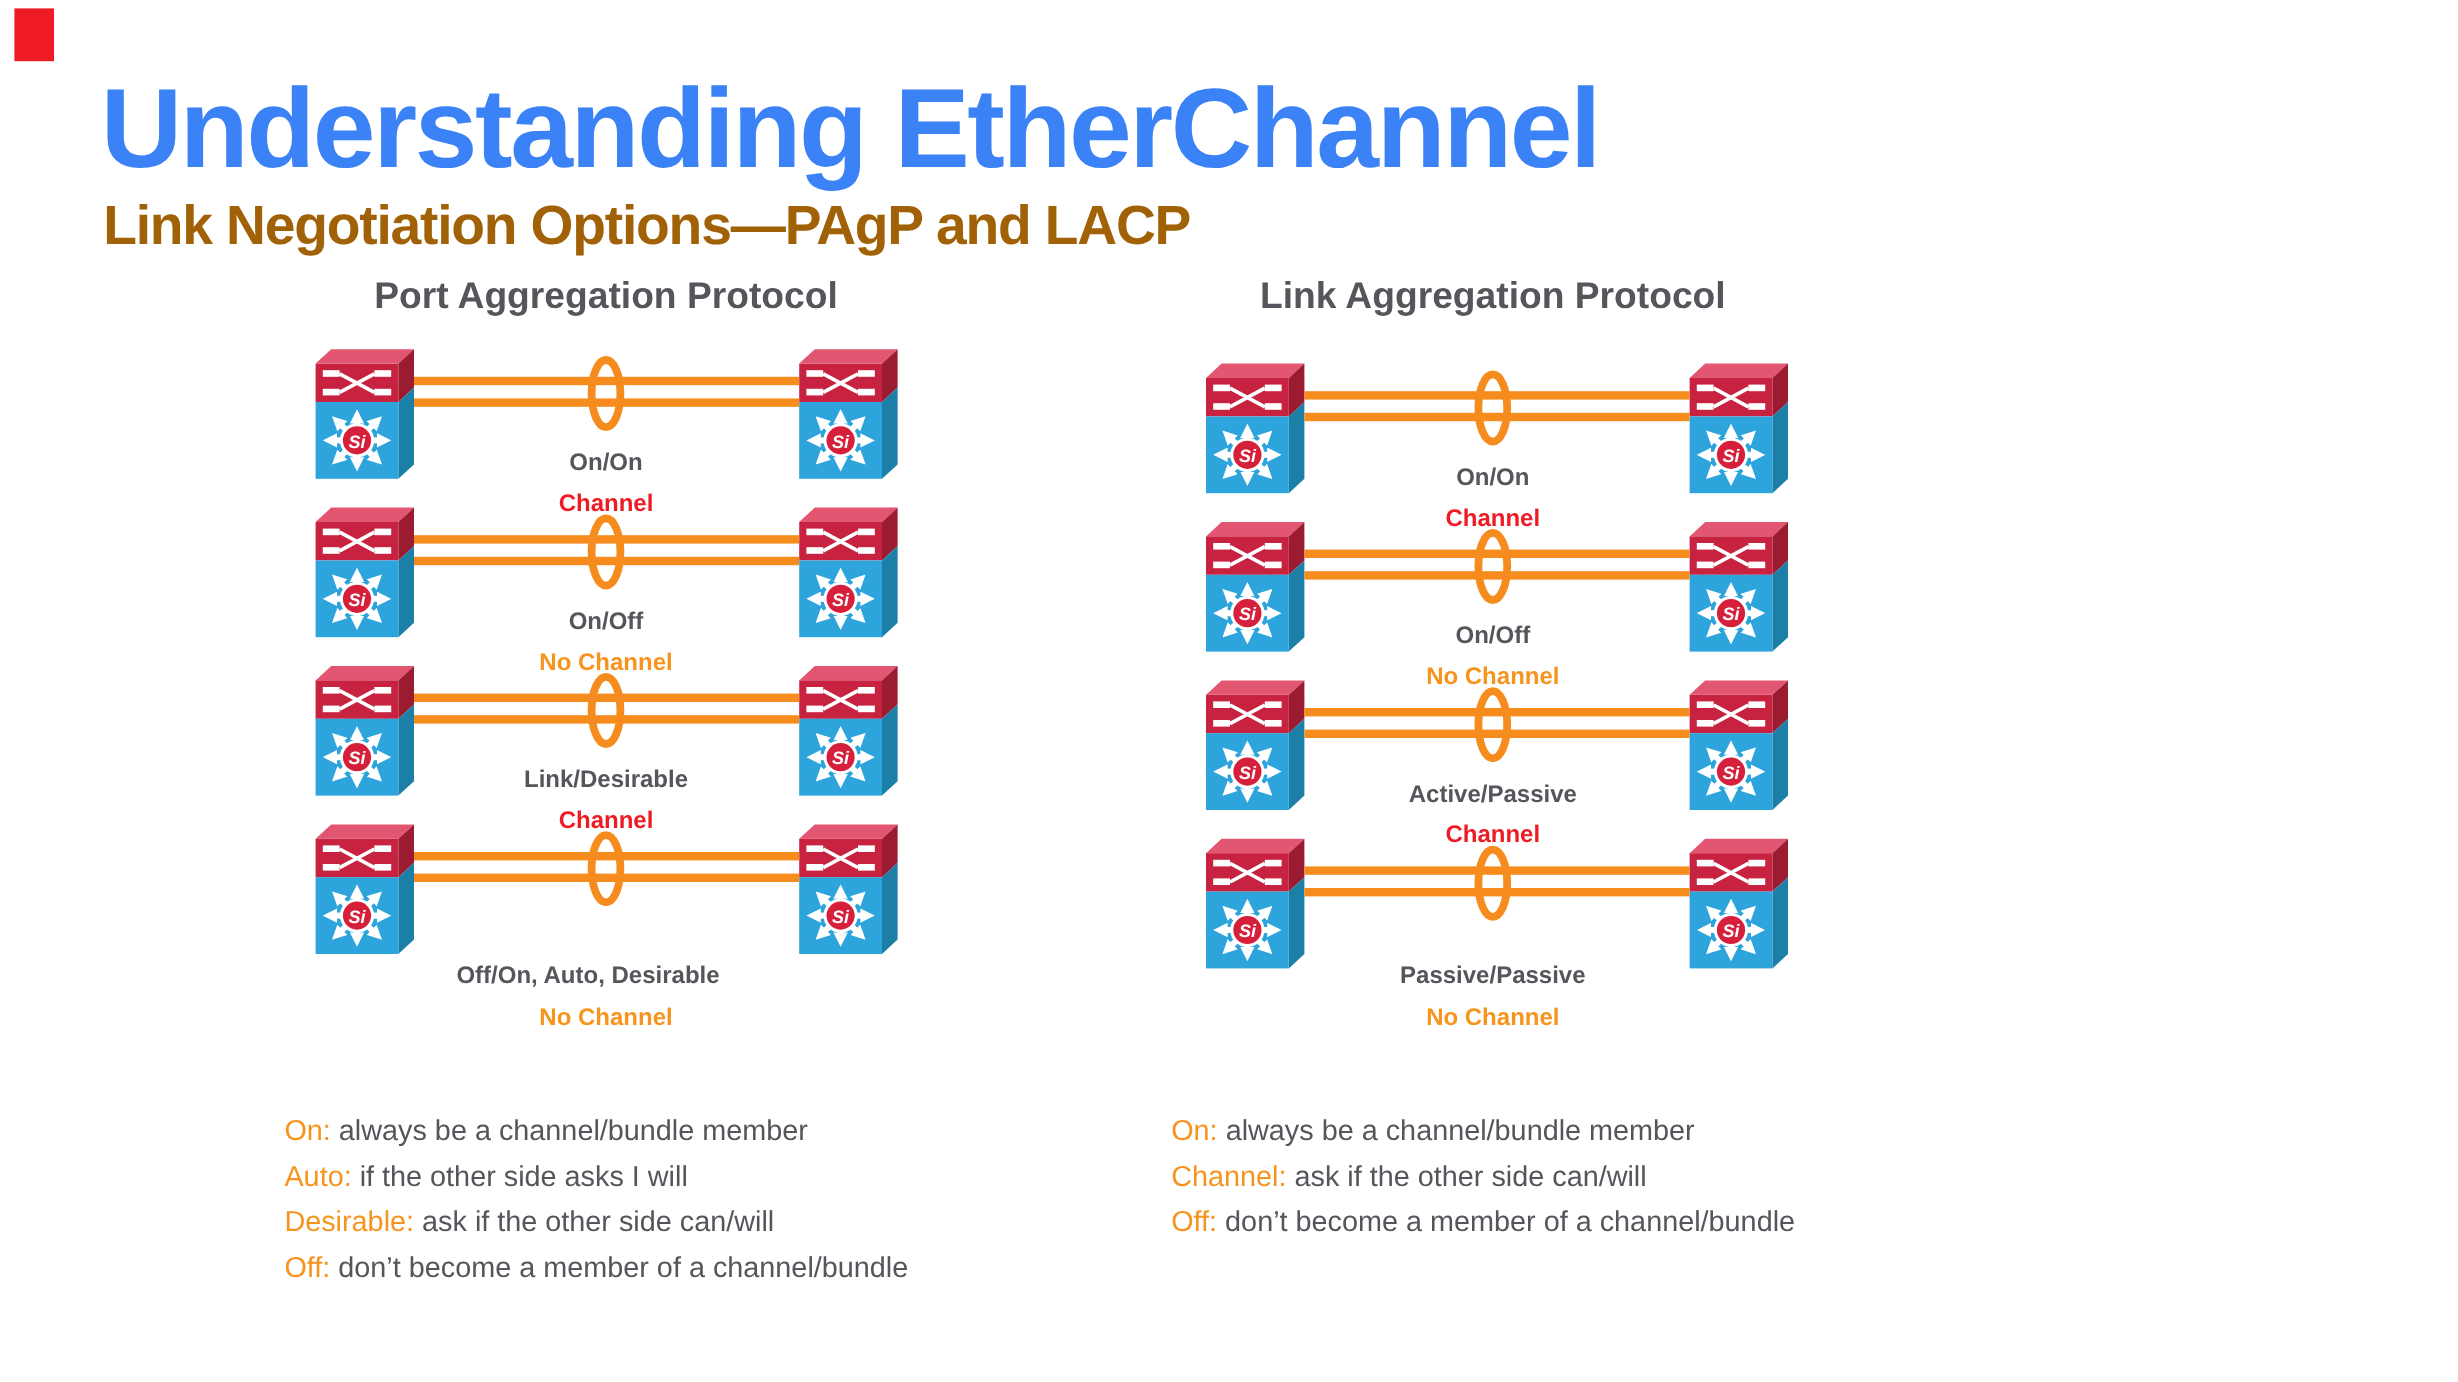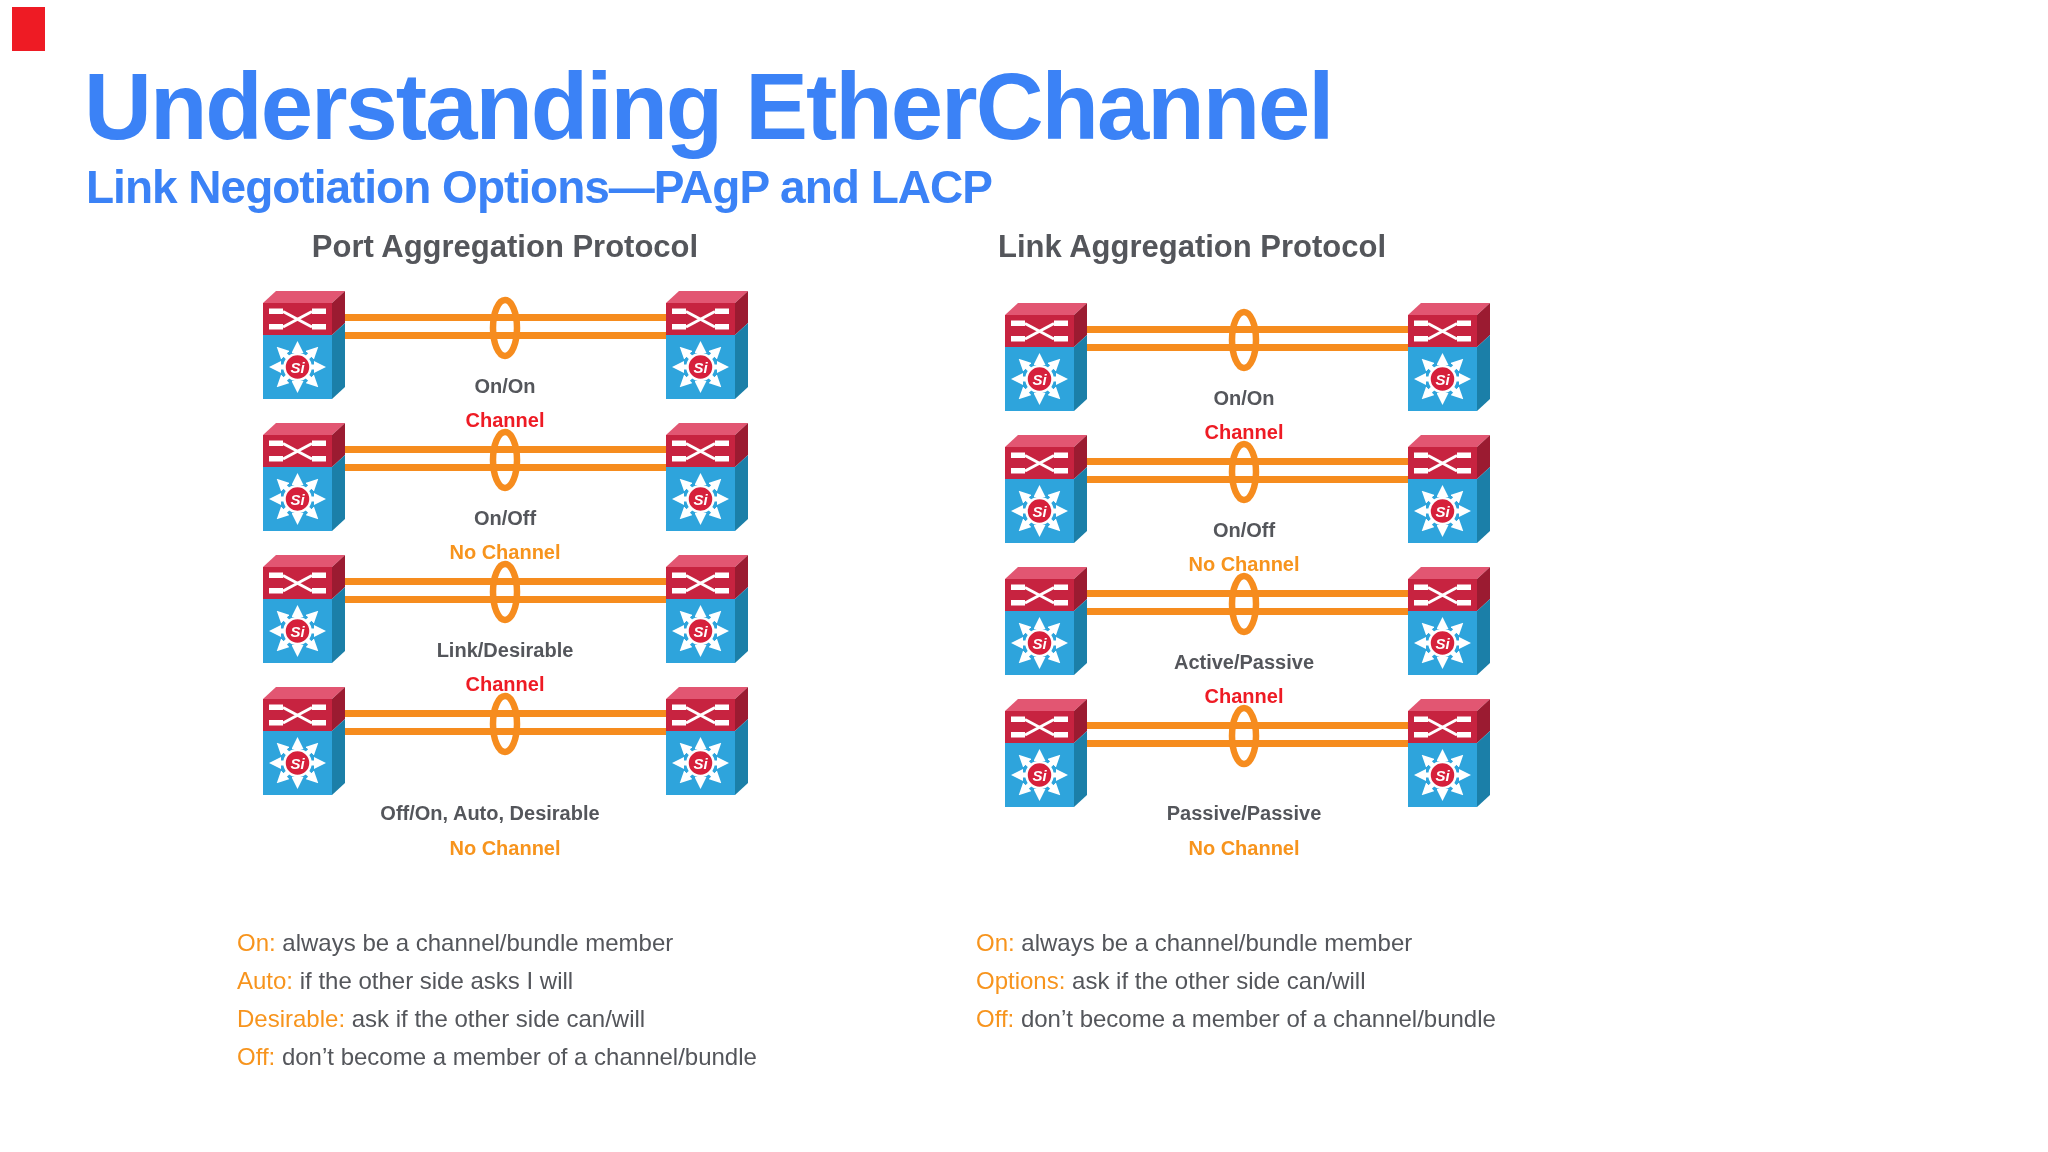--- a/index.html
+++ b/index.html
@@ -15,31 +15,31 @@
     left: 12px; top: 7px; width: 33px; height: 44px;
     background: #EE1B24;
   }
   .slide-title {
     left: 84px; top: 53px;
     font-size: 94px; font-weight: bold; color: #3b82f6;
     letter-spacing: -2px; white-space: nowrap;
   }
   .slide-subtitle {
     left: 86px; top: 160px;
-    font-size: 46px; font-weight: bold; color: #3b82f6;
+    font-size: 46px; font-weight: bold; color: #a16207;
     letter-spacing: -1px; white-space: nowrap;
   }
   .col-heading {
     width: 600px; top: 229px;
     text-align: center;
     font-size: 31px; font-weight: bold; color: #54565B;
     white-space: nowrap;
   }
   .heading-left  { left: 205px; }
-  .heading-right { left: 892px; }
+  .heading-right { left: 944px; }
   .switch { width: 82px; height: 110px; overflow: visible; }
   .hline { height: 7px; background: #F68C1E; }
   .ellipse-svg { width: 36px; height: 66px; overflow: visible; }
   .ellipse-svg ellipse { fill: none; stroke: #F68C1E; stroke-width: 6.5px; }
   .mode-label, .result-label {
     width: 600px; text-align: center;
     font-size: 20px; font-weight: bold;
     white-space: nowrap;
   }
   .mode-label { color: #54565B; }
@@ -232,16 +232,16 @@
     <div class="abs hline" style="left:1087px;top:740px;width:321px"></div>
     <svg class="abs ellipse-svg" style="left:1226px;top:703px" viewBox="0 0 36 66">
         <ellipse cx="18" cy="33" rx="12" ry="28"></ellipse>
       </svg>
     <div class="abs mode-label" style="left:944px;top:802px">Passive/Passive</div>
     <div class="abs result-label res-no_channel" style="left:944px;top:837px">No Channel</div>
   </div>
 
   <div class="abs legend legend-right">
     <p><span class="term">On:</span> <span>always be a channel/bundle member</span></p>
-    <p><span class="term">Options:</span> <span>ask if the other side can/will</span></p>
+    <p><span class="term">Channel:</span> <span>ask if the other side can/will</span></p>
     <p><span class="term">Off:</span> <span>don’t become a member of a channel/bundle</span></p>
   </div>
 </div>
 
 </body></html>

